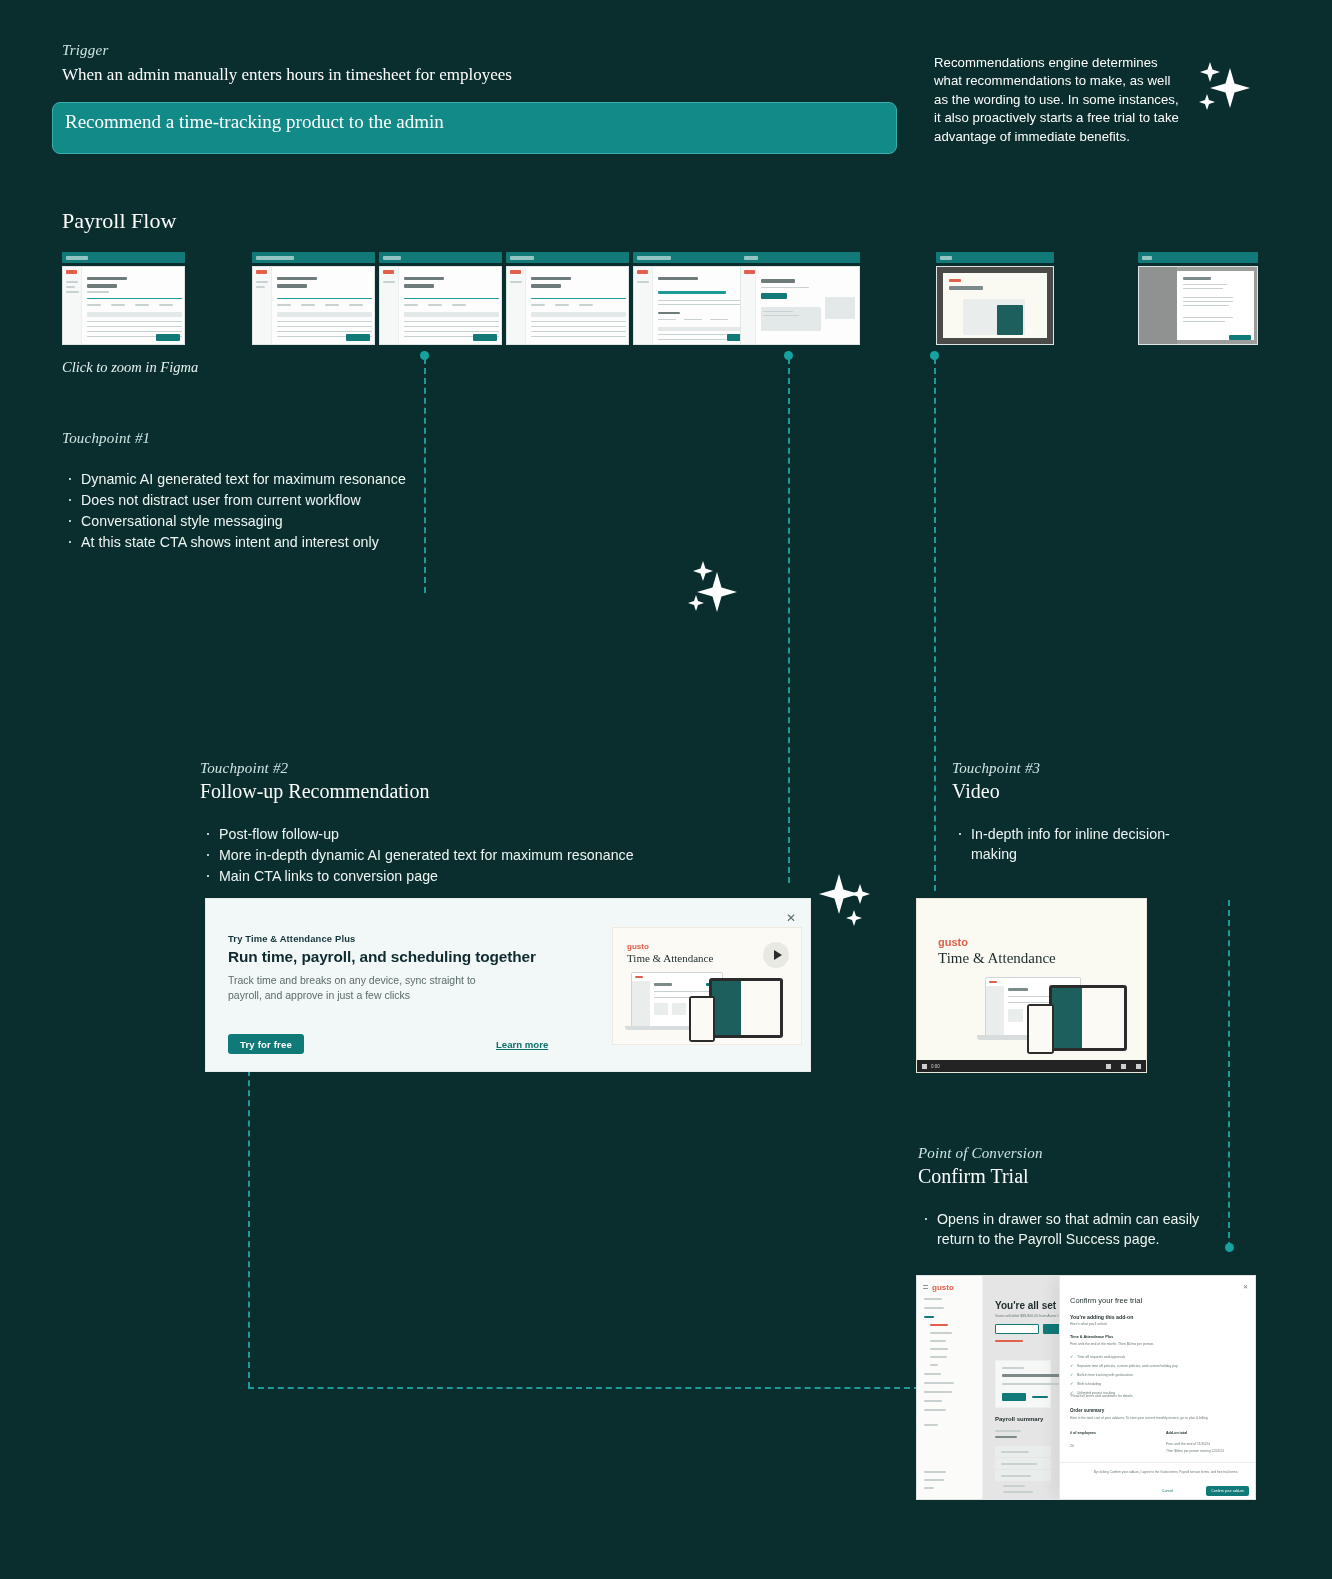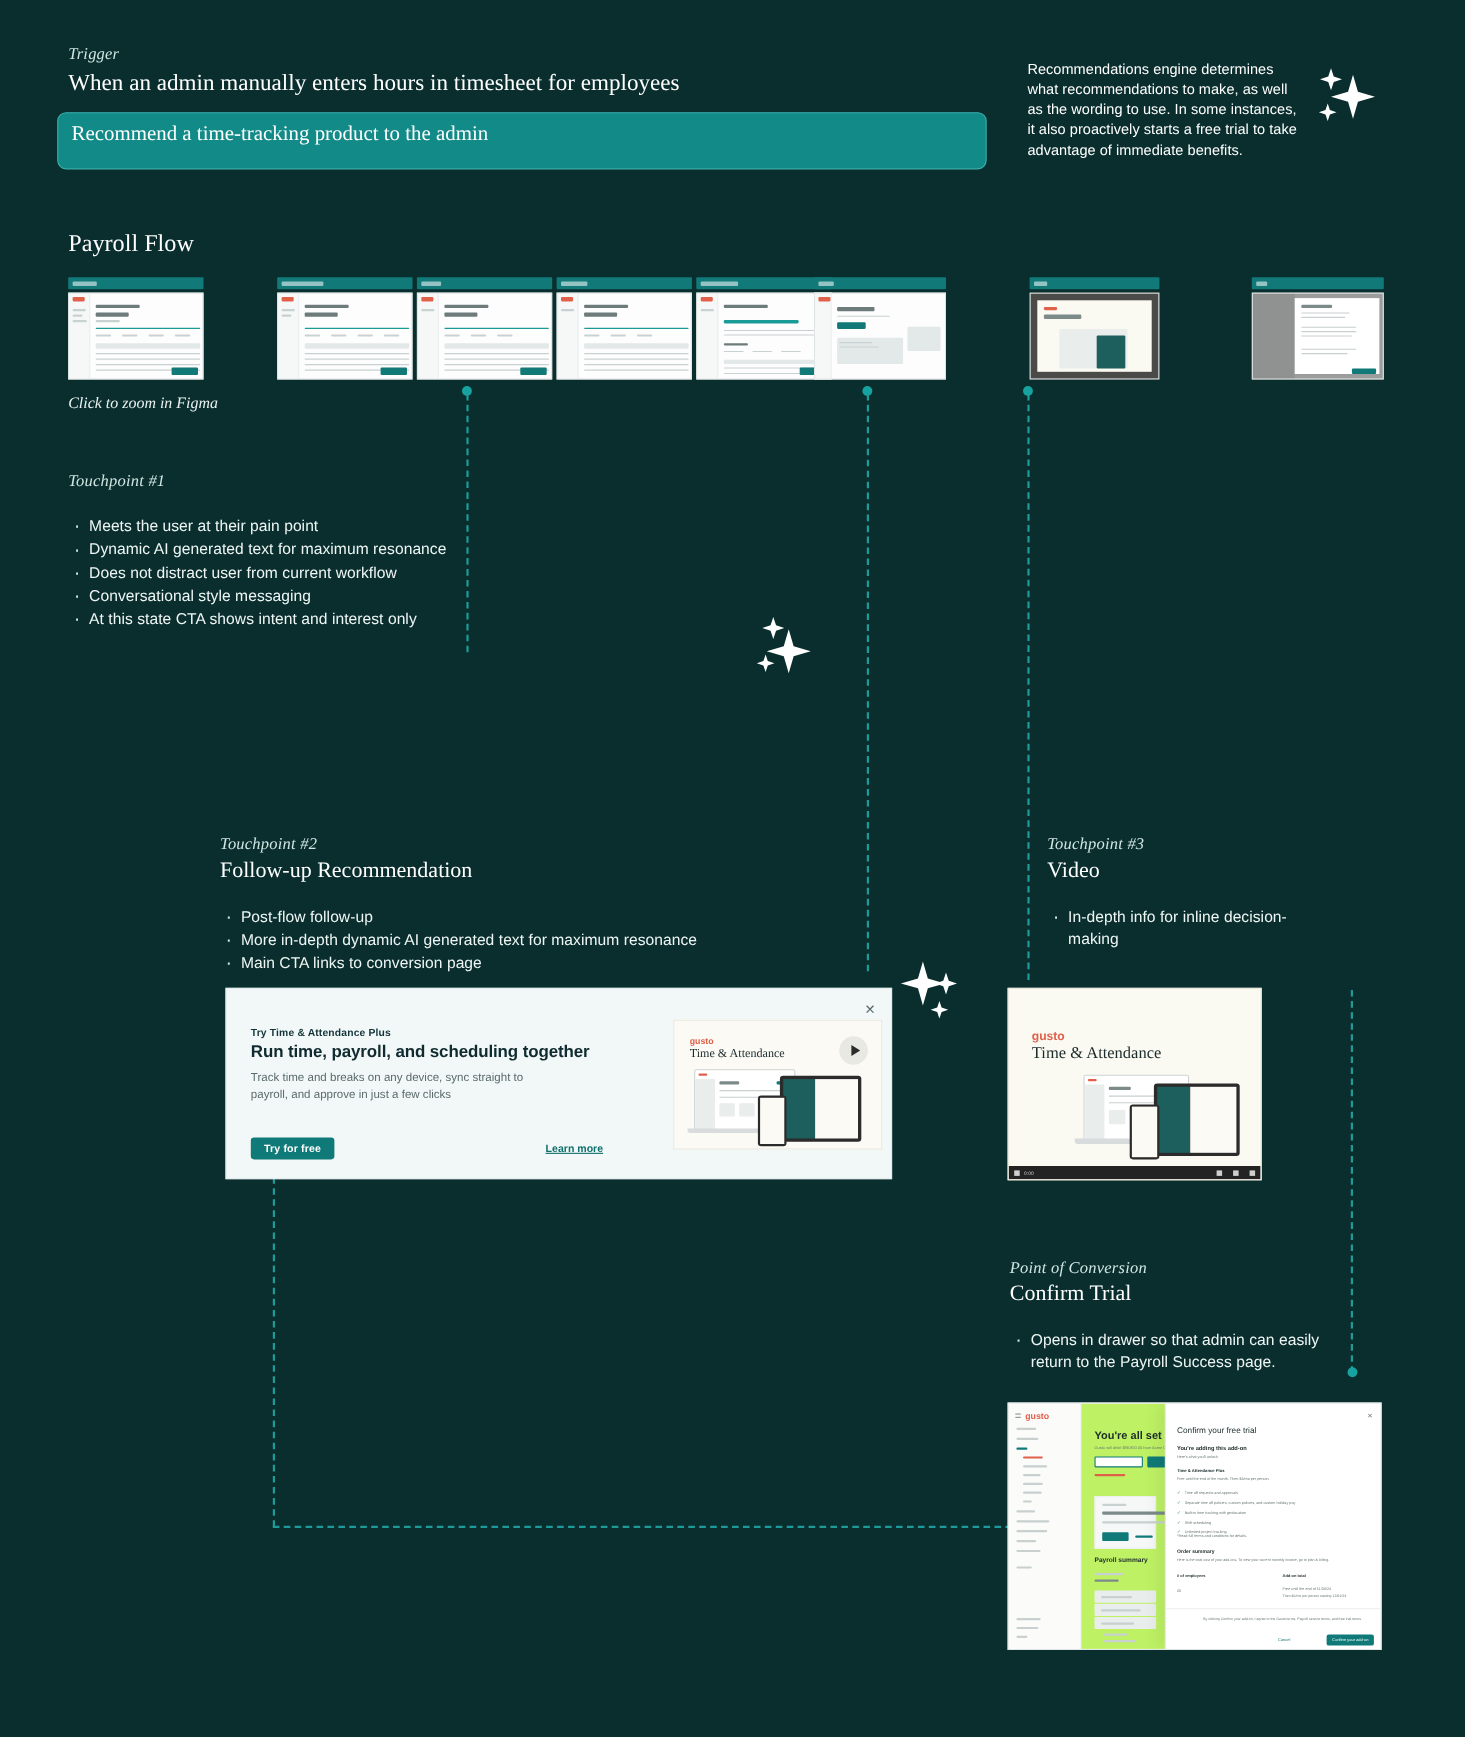--- a/index.html
+++ b/index.html
@@ -37,21 +37,21 @@
   .bullets li:before {
     content: "\00b7";
     position: absolute;
     left: 5px; top: -1px;
     font-size: 18px;
     color: #cfe6e2;
   }
 
   
   #trigger-block { position: absolute; left: 62px; top: 42px; width: 840px; }
-  #trigger-title { font-size: 21px; line-height: 28px; margin-top: 2px; }
+  #trigger-title { font-size: 17px; line-height: 28px; margin-top: 2px; }
   #action-block {
     position: absolute; left: 52px; top: 102px;
     width: 845px; height: 52px;
     background: #128a88;
     border: 1px solid #3ab0ad;
     border-radius: 8px;
     padding: 6px 0 0 12px;
   }
   #action-block .eyebrow { color: #e6f6f4; }
   #action-title { font-size: 19px; line-height: 25px; margin-top: 0px; }
@@ -385,21 +385,20 @@
 
   <div class="conn" style="left:1228px; top:900px; height:348px;"></div>
   <div class="dot" style="left:1225px; top:1243px;"></div>
 
   <div class="conn" style="left:248px; top:1060px; height:328px;"></div>
   <div class="conn-h" style="left:248px; top:1387px; width:672px;"></div>
 
   <div id="tp1">
     <div class="eyebrow tp-eyebrow">Touchpoint #1</div>
     <ul class="bullets">
-      <li>Meets the user at their pain point</li>
       <li>Dynamic AI generated text for maximum resonance</li>
       <li>Does not distract user from current workflow</li>
       <li>Conversational style messaging</li>
       <li>At this state CTA shows intent and interest only</li>
     </ul>
   </div>
 
   <svg class="sparkle" style="left:686px; top:557px;" width="66" height="66" viewBox="0 0 66 66">
     <path d="M31 15 L35.5 30.5 L51 35 L35.5 39.5 L31 55 L26.5 39.5 L11 35 L26.5 30.5 Z" fill="#fff"></path>
     <path d="M17 4 L19.5 11.5 L27 14 L19.5 16.5 L17 24 L14.5 16.5 L7 14 L14.5 11.5 Z" fill="#fff"></path>
@@ -534,21 +533,21 @@
       <div class="bl" style="left:7px;top:106px;width:30px;height:2px"></div>
       <div class="bl" style="left:7px;top:115px;width:28px;height:2px"></div>
       <div class="bl" style="left:7px;top:124px;width:18px;height:2px"></div>
       <div class="bl" style="left:7px;top:133px;width:22px;height:2px"></div>
       <div class="bl" style="left:7px;top:148px;width:14px;height:2px"></div>
       <div class="bl" style="left:7px;top:195px;width:22px;height:2px"></div>
       <div class="bl" style="left:7px;top:203px;width:20px;height:2px"></div>
       <div class="bl" style="left:7px;top:211px;width:10px;height:2px"></div>
     </div>
 
-    <div style="position:absolute;left:66px;top:0;right:196px;bottom:0;background:#bef264;">
+    <div style="position:absolute;left:66px;top:0;right:196px;bottom:0;background:#e5e5e5;">
       <div class="ds-t" style="left:12px;top:24px;font-size:10px;">You're all set</div>
       <div class="ds-p" style="left:12px;top:38px;font-size:3.6px;width:110px;">Gusto will debit $88,800.05 from Acme Company on Wed</div>
       <div class="bl t" style="left:12px;top:48px;width:44px;height:10px;background:#fff;border:1px solid #0f7a78"></div>
       <div class="bl t" style="left:60px;top:48px;width:44px;height:10px"></div>
       <div class="bl r" style="left:12px;top:64px;width:28px;height:2px"></div>
 
       <div style="position:absolute;left:12px;top:84px;right:8px;height:48px;background:#f6f8f8;border:1px solid #eef0f0;">
         <div class="bl" style="left:6px;top:6px;width:22px;height:2px"></div>
         <div class="bl d" style="left:6px;top:13px;width:76px;height:3px"></div>
         <div class="bl" style="left:6px;top:22px;width:70px;height:1.5px"></div>

